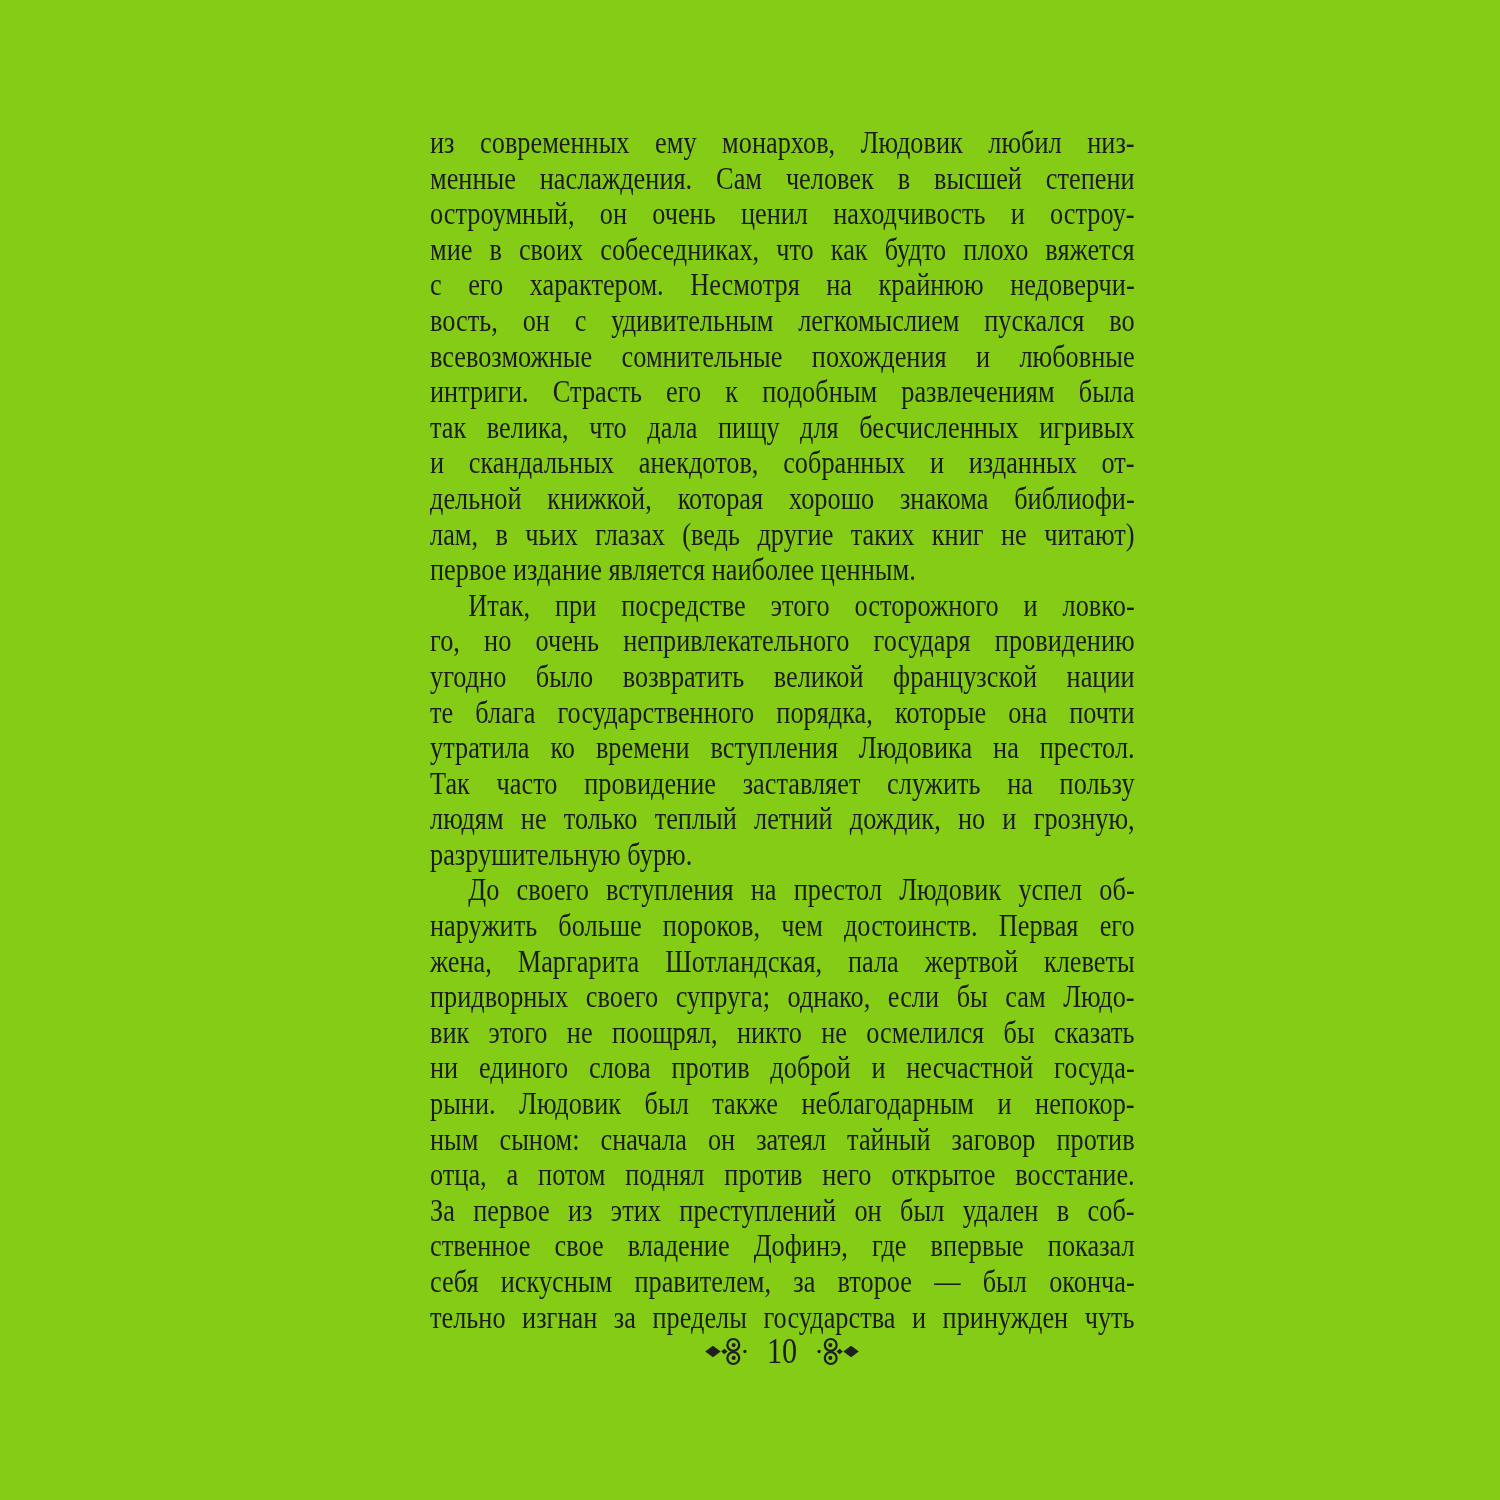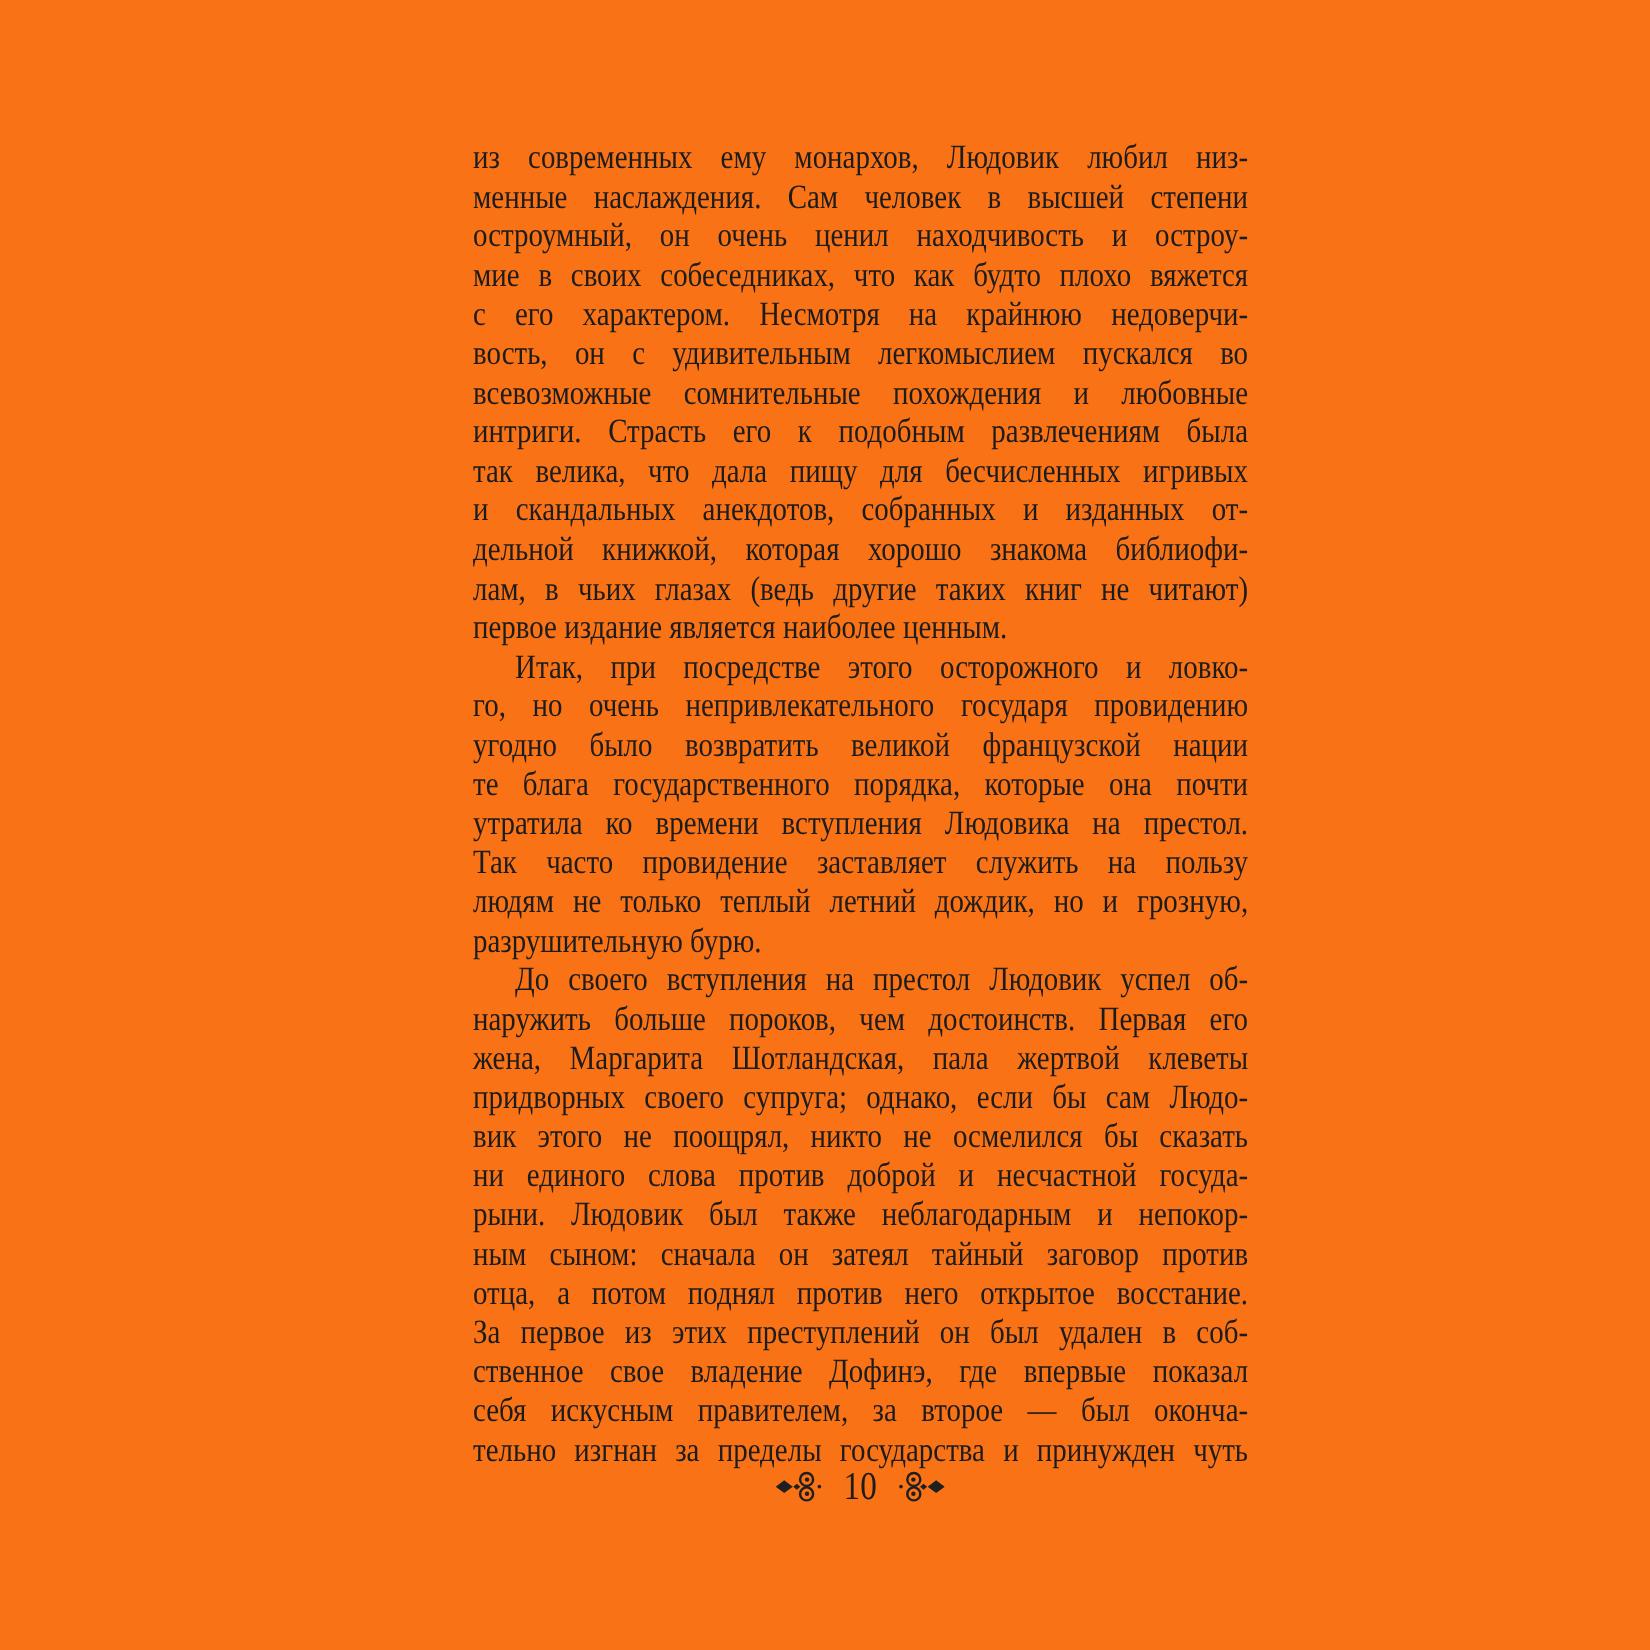--- a/index.html
+++ b/index.html
@@ -4,21 +4,21 @@
 <style>
   html, body {
     margin: 0;
     padding: 0;
     background: #ffffff;
   }
   .page {
     position: relative;
     width: 1500px;
     height: 1500px;
-    background: #f97316;
+    background: #84cc16;
     overflow: hidden;
     font-family: "Liberation Serif", serif;
   }
   .text-block {
     position: absolute;
     left: 430px;
     top: 125px;
   }
   .line {
     width: 830px;

